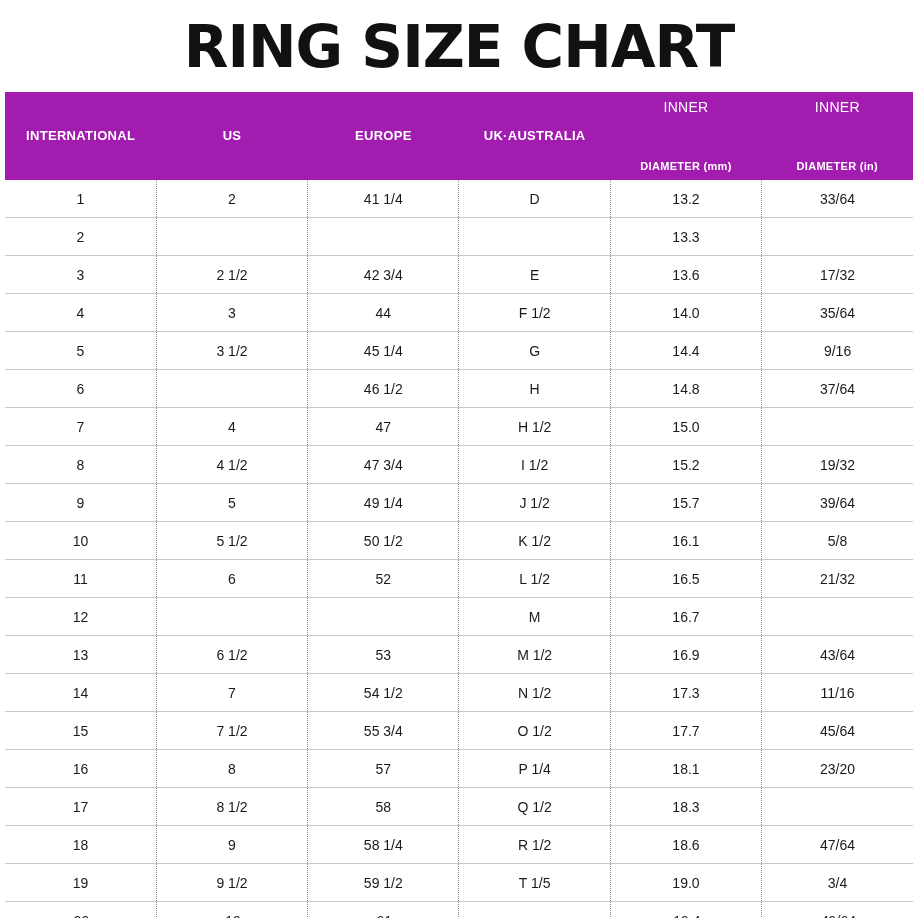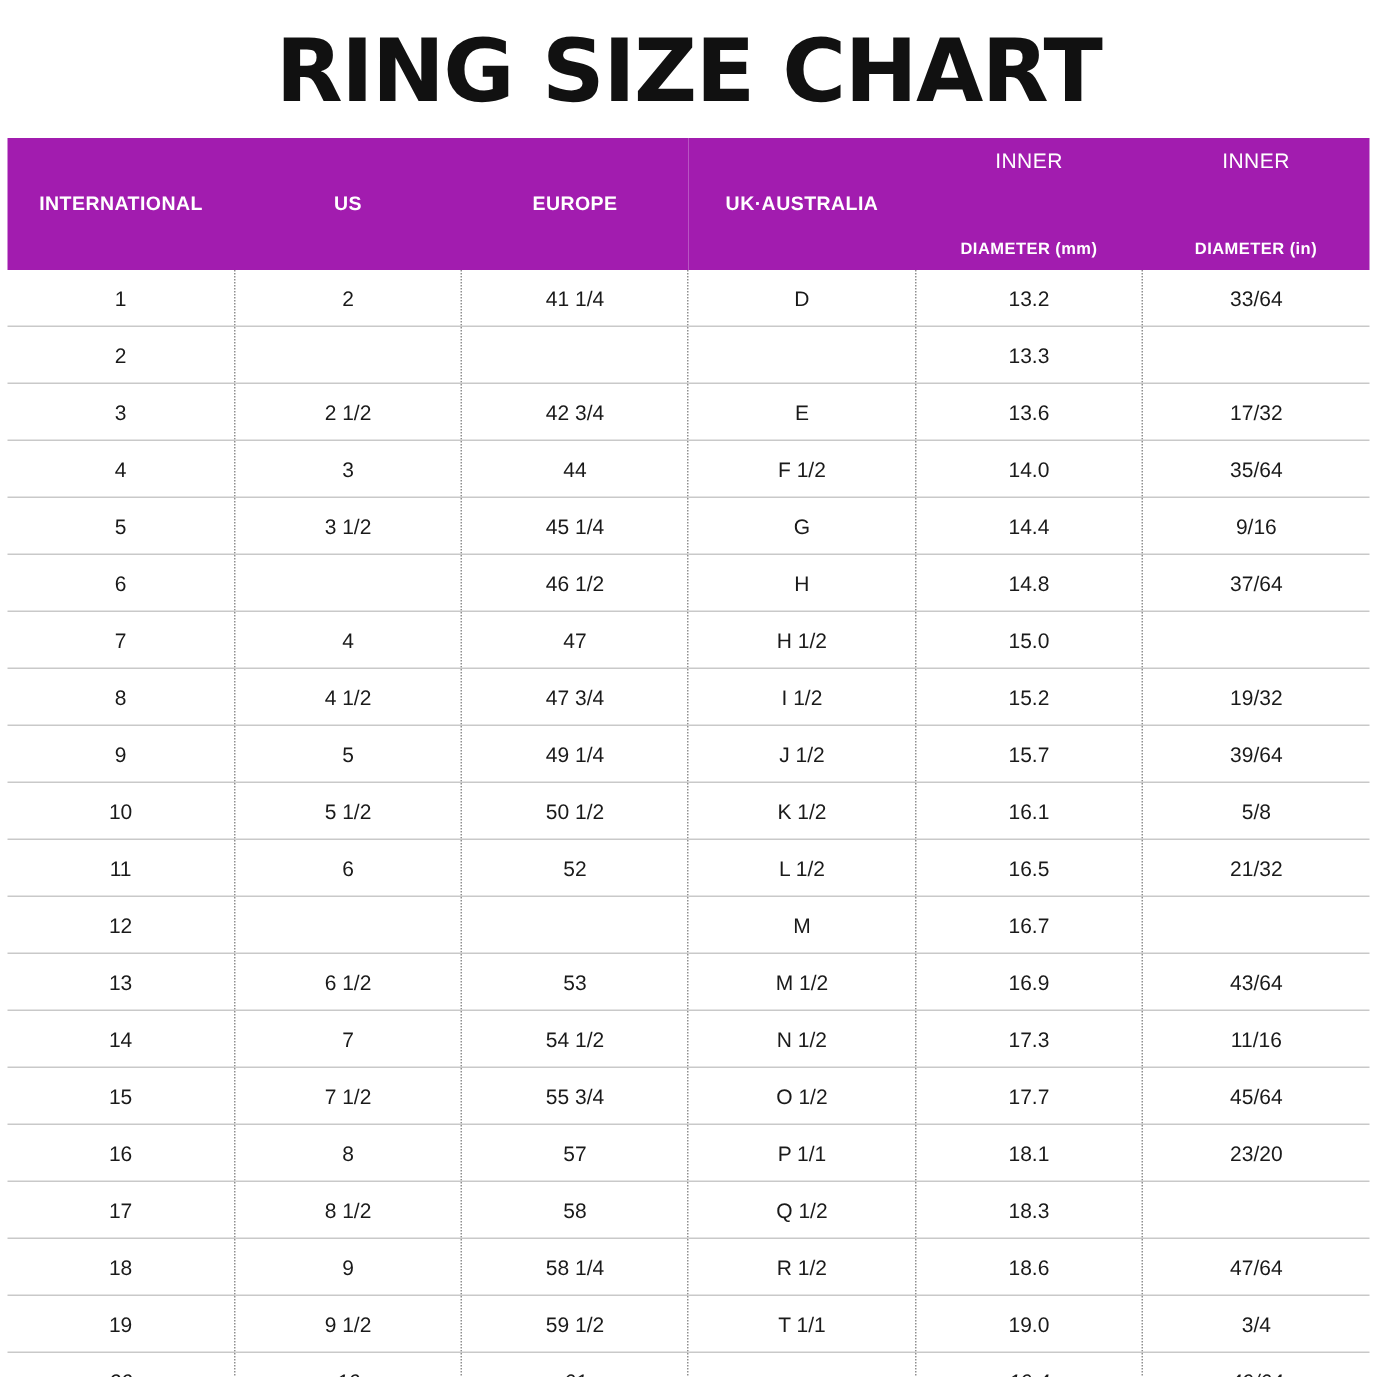--- a/index.html
+++ b/index.html
@@ -247,21 +247,21 @@
           <td>7 1/2</td>
           <td>55 3/4</td>
           <td>O 1/2</td>
           <td>17.7</td>
           <td>45/64</td>
         </tr>
         <tr>
           <td>16</td>
           <td>8</td>
           <td>57</td>
-          <td>P 1/1</td>
+          <td>P 1/4</td>
           <td>18.1</td>
           <td>23/20</td>
         </tr>
         <tr>
           <td>17</td>
           <td>8 1/2</td>
           <td>58</td>
           <td>Q 1/2</td>
           <td>18.3</td>
           <td></td>
@@ -271,21 +271,21 @@
           <td>9</td>
           <td>58 1/4</td>
           <td>R 1/2</td>
           <td>18.6</td>
           <td>47/64</td>
         </tr>
         <tr>
           <td>19</td>
           <td>9 1/2</td>
           <td>59 1/2</td>
-          <td>T 1/1</td>
+          <td>T 1/5</td>
           <td>19.0</td>
           <td>3/4</td>
         </tr>
         <tr>
           <td>20</td>
           <td>10</td>
           <td>61</td>
           <td></td>
           <td>19.4</td>
           <td>49/64</td>

